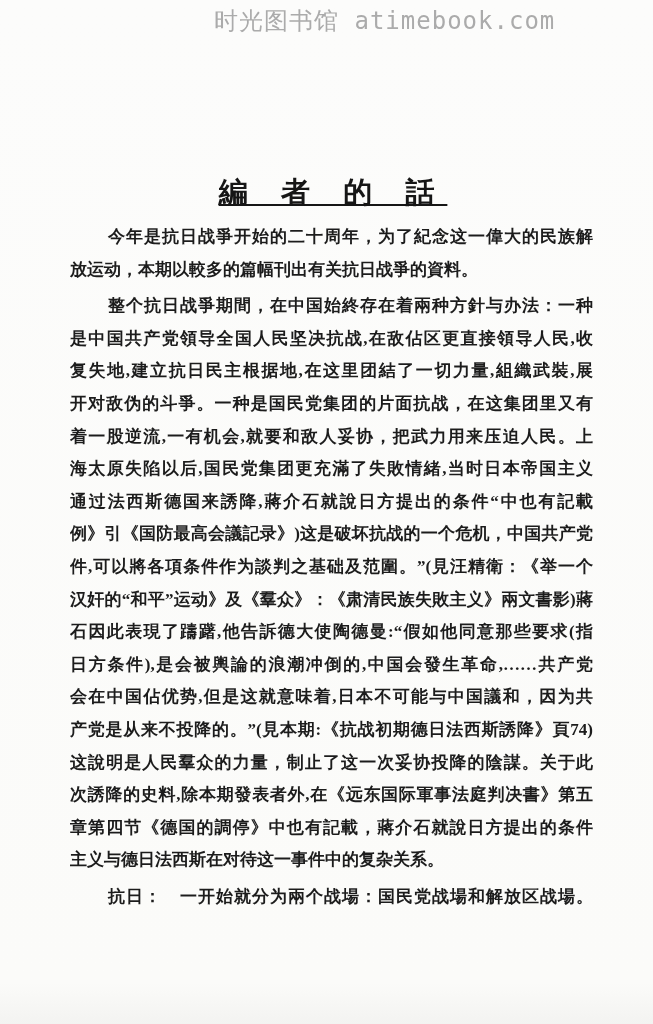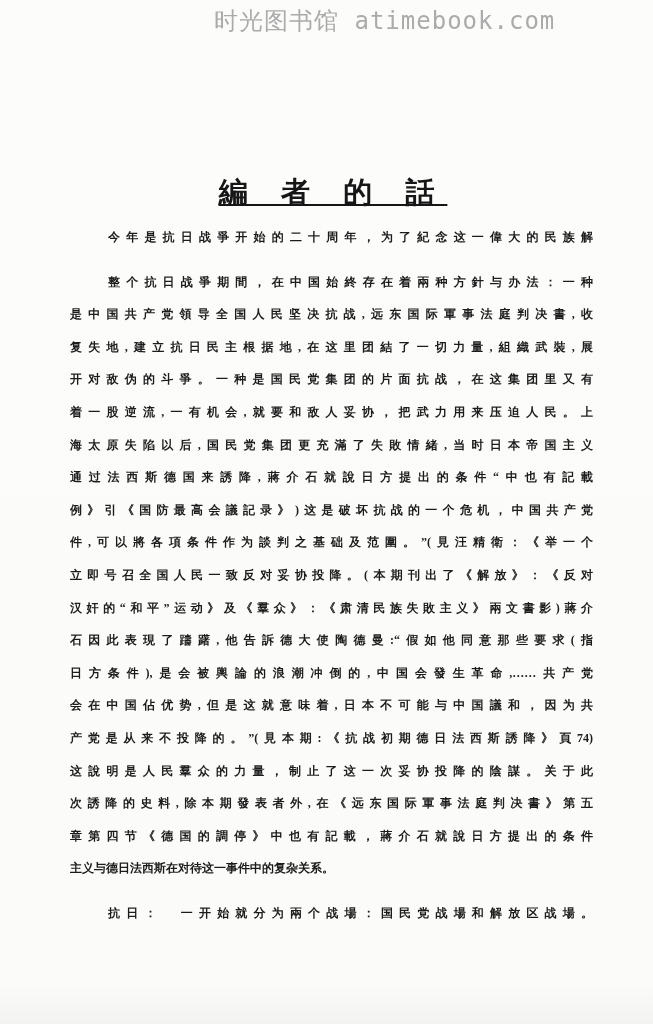--- a/index.html
+++ b/index.html
@@ -39,26 +39,26 @@
     text-indent: 13px;
     color: #161616;
     white-space: nowrap;
     text-decoration: underline;
   }
   .body-text {
     position: absolute;
     top: 221px;
     left: 70px;
     width: 523px;
-    font-size: 12px;
+    font-size: 17px;
     font-weight: bold;
     color: #1c1c1c;
   }
   .para + .para {
-    margin-top: 12px;
+    margin-top: 4px;
   }
   .line {
     height: 32.6px;
     line-height: 32.6px;
     overflow: hidden;
     text-align: justify;
     text-align-last: justify;
     white-space: normal;
   }
   .line.end {
@@ -73,32 +73,32 @@
 
 <div class="page">
 
   <div class="watermark">时光图书馆 atimebook.com</div>
 
   <h1 class="doc-title">編 者 的 話</h1>
 
   <div class="body-text">
       <div class="para">
         <div class="line indent">今年是抗日战爭开始的二十周年，为了紀念这一偉大的民族解</div>
+        <div class="line end">放运动，本期以較多的篇幅刊出有关抗日战爭的資料。</div>
       </div>
       <div class="para">
         <div class="line indent">整个抗日战爭期間，在中国始終存在着兩种方針与办法：一种</div>
-        <div class="line">是中国共产党領导全国人民坚决抗战,远东国际軍事法庭判决書,收</div>
+        <div class="line">是中国共产党領导全国人民坚决抗战,在敌佔区更直接領导人民,收</div>
         <div class="line">复失地,建立抗日民主根据地,在这里团結了一切力量,組織武裝,展</div>
         <div class="line">开对敌伪的斗爭。一种是国民党集团的片面抗战，在这集团里又有</div>
         <div class="line">着一股逆流,一有机会,就要和敌人妥协，把武力用来压迫人民。上</div>
         <div class="line">海太原失陷以后,国民党集团更充滿了失敗情緒,当时日本帝国主义</div>
         <div class="line">通过法西斯德国来誘降,蔣介石就說日方提出的条件“中也有記載</div>
         <div class="line">例》引《国防最高会議記录》)这是破坏抗战的一个危机，中国共产党</div>
         <div class="line">件,可以將各項条件作为談判之基础及范圍。”(見汪精衛：《举一个</div>
-        <div class="line">立即号召全国人民一致反对妥协投降。(本期刊出了《解放》：《反对</div>
         <div class="line">汉奸的“和平”运动》及《羣众》：《肃清民族失敗主义》兩文書影)蔣介</div>
         <div class="line">石因此表現了躊躇,他告訴德大使陶德曼:“假如他同意那些要求(指</div>
         <div class="line">日方条件),是会被輿論的浪潮冲倒的,中国会發生革命,……共产党</div>
         <div class="line">会在中国佔优势,但是这就意味着,日本不可能与中国議和，因为共</div>
         <div class="line">产党是从来不投降的。”(見本期:《抗战初期德日法西斯誘降》頁74)</div>
         <div class="line">这說明是人民羣众的力量，制止了这一次妥协投降的陰謀。关于此</div>
         <div class="line">次誘降的史料,除本期發表者外,在《远东国际軍事法庭判决書》第五</div>
         <div class="line">章第四节《德国的調停》中也有記載，蔣介石就說日方提出的条件</div>
         <div class="line end">主义与德日法西斯在对待这一事件中的复杂关系。</div>
       </div>

